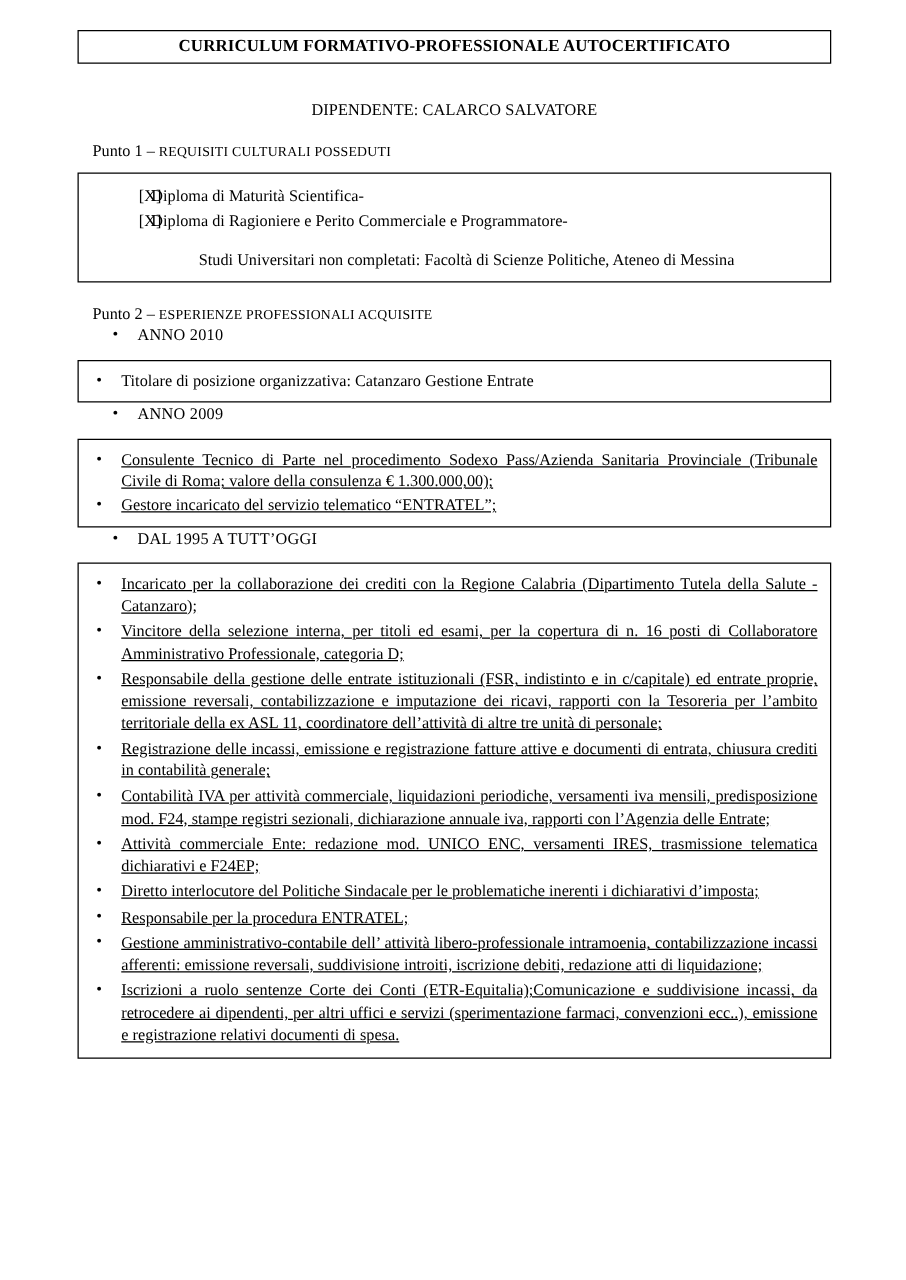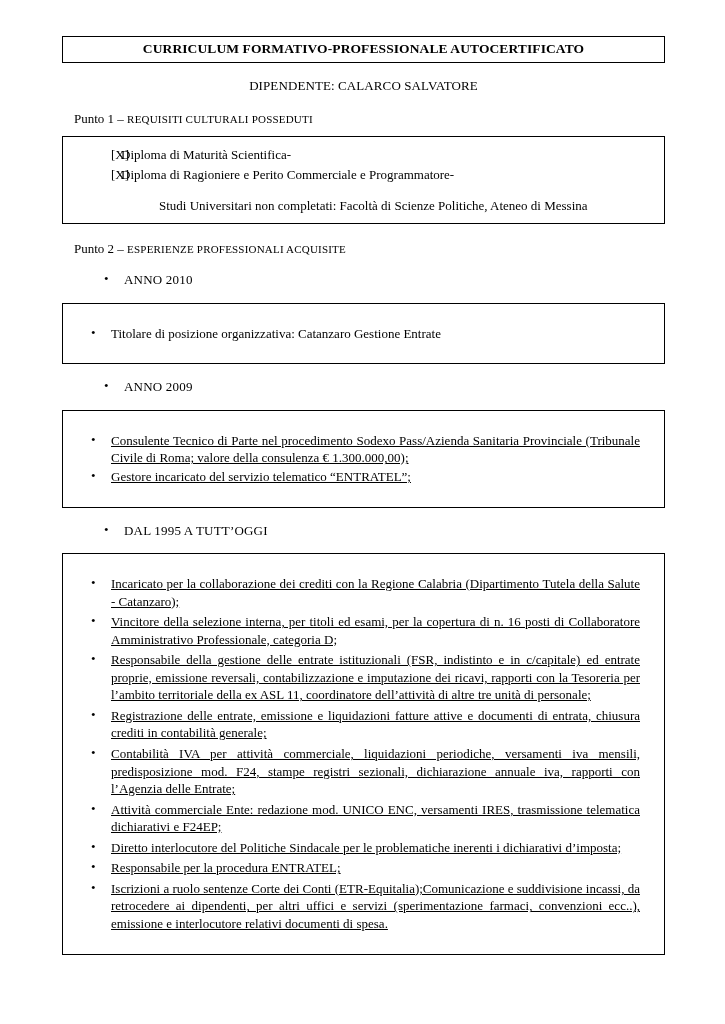--- a/index.html
+++ b/index.html
@@ -11,35 +11,35 @@
     width: 725px;
     height: 1024px;
     font-family: "Liberation Serif", serif;
     color: #000000;
     position: relative;
   }
   .page {
     width: 725px;
     height: 1024px;
     box-sizing: border-box;
-    padding: 36px 60px 0 62px;
+    padding: 24px 60px 0 62px;
     position: relative;
   }
   .title-box {
     border: 1px solid #000;
     text-align: center;
     font-size: 13.5px;
     font-weight: bold;
     padding: 4px 0 5px 0;
     letter-spacing: 0.1px;
   }
   .dipendente {
     text-align: center;
     font-size: 13px;
-    margin-top: 15px;
+    margin-top: 29px;
     letter-spacing: 0.1px;
   }
   .punto {
     font-size: 13px;
     margin-top: 17px;
     margin-left: 12px;
   }
   .punto .small {
     font-size: 11px;
     letter-spacing: 0.2px;
@@ -67,21 +67,21 @@
   .edu-text {
     flex: 1;
   }
   .edu-note {
     font-size: 13px;
     margin-top: 13px;
     padding-left: 86px;
   }
   ul.bullets {
     list-style: none;
-    margin: 14px;
+    margin: 0;
     padding: 0;
   }
   ul.bullets li {
     position: relative;
     padding-left: 24px;
     font-size: 13px;
     line-height: 1.35;
     text-align: justify;
     margin-bottom: 1px;
   }
@@ -174,22 +174,23 @@
 
   <ul class="bullets indented dal-row">
     <li class="small-caps-item">DAL 1995 A TUTT’OGGI</li>
   </ul>
 
   <div class="framed tight box-mt">
     <ul class="bullets lg">
       <li class="justify">Incaricato per la collaborazione dei crediti con la Regione Calabria (Dipartimento Tutela della Salute - Catanzaro);</li>
       <li class="justify">Vincitore della selezione interna, per titoli ed esami, per la copertura di n. 16 posti di Collaboratore Amministrativo Professionale, categoria D;</li>
       <li class="justify">Responsabile della gestione delle entrate istituzionali (FSR, indistinto e in c/capitale) ed entrate proprie, emissione reversali, contabilizzazione e imputazione dei ricavi, rapporti con la Tesoreria per l’ambito territoriale della ex ASL 11, coordinatore dell’attività di altre tre unità di personale;</li>
-      <li class="justify">Registrazione delle entrate, emissione e liquidazioni fatture attive e documenti di entrata, chiusura crediti in contabilità generale;</li>
+      <li class="justify">Registrazione delle incassi, emissione e registrazione fatture attive e documenti di entrata, chiusura crediti in contabilità generale;</li>
       <li class="justify">Contabilità IVA per attività commerciale, liquidazioni periodiche, versamenti iva mensili, predisposizione mod. F24, stampe registri sezionali, dichiarazione annuale iva, rapporti con l’Agenzia delle Entrate;</li>
       <li class="justify">Attività commerciale Ente: redazione mod. UNICO ENC, versamenti IRES, trasmissione telematica dichiarativi e F24EP;</li>
       <li class="justify">Diretto interlocutore del Politiche Sindacale per le problematiche inerenti i dichiarativi d’imposta;</li>
       <li class="justify">Responsabile per la procedura ENTRATEL;</li>
-      <li class="justify">Iscrizioni a ruolo sentenze Corte dei Conti (ETR-Equitalia);Comunicazione e suddivisione incassi, da retrocedere ai dipendenti, per altri uffici e servizi (sperimentazione farmaci, convenzioni ecc..), emissione e interlocutore relativi documenti di spesa.</li>
+      <li class="justify">Gestione amministrativo-contabile dell’ attività libero-professionale intramoenia, contabilizzazione incassi afferenti: emissione reversali, suddivisione introiti, iscrizione debiti, redazione atti di liquidazione;</li>
+      <li class="justify">Iscrizioni a ruolo sentenze Corte dei Conti (ETR-Equitalia);Comunicazione e suddivisione incassi, da retrocedere ai dipendenti, per altri uffici e servizi (sperimentazione farmaci, convenzioni ecc..), emissione e registrazione relativi documenti di spesa.</li>
     </ul>
   </div>
 
 </div>
 
 </body></html>

